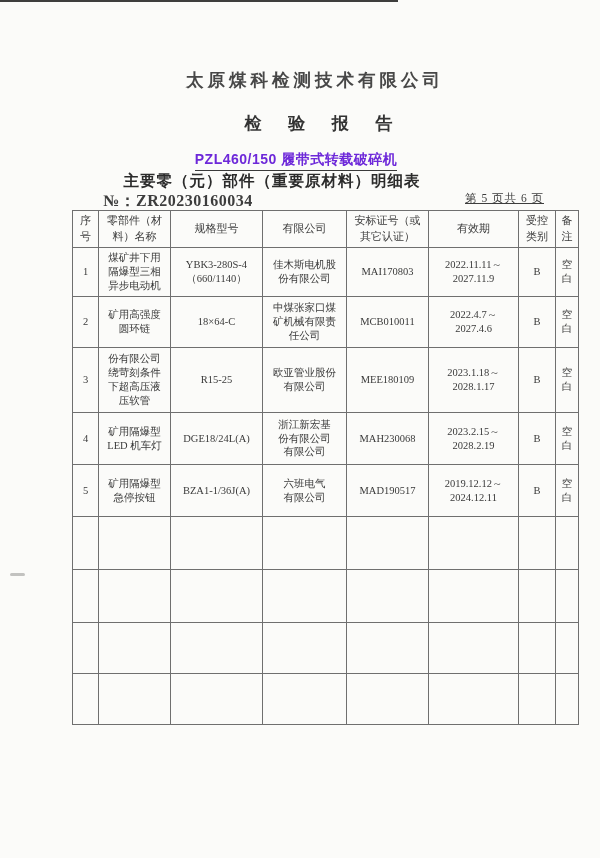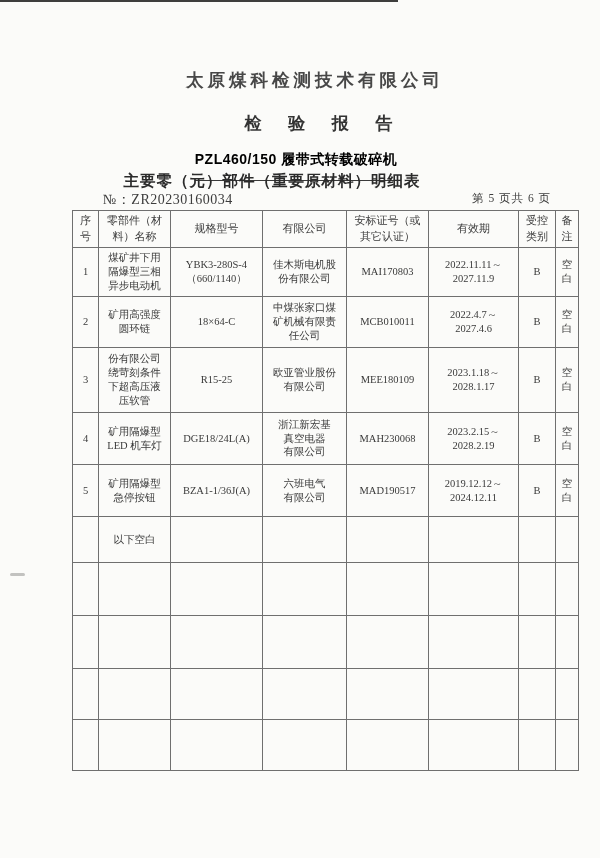--- a/index.html
+++ b/index.html
@@ -36,38 +36,38 @@
     transform:translateX(24px);
   }
   .product-title{
     top:150px;
     transform:translateX(-4px);
   }
   .product-title span{
     display:inline-block;
     font-family:"Liberation Sans","DejaVu Sans",sans-serif;
     font-size:14px;font-weight:bold;letter-spacing:.5px;
-    color:#000000;
+    color:#6d28d9;
     border-bottom:1.5px solid #3a3a3a;
-    padding-bottom:11px;
+    padding-bottom:1px;
   }
   .subtitle{
     top:171px;
     font-family:"Liberation Sans","DejaVu Sans",sans-serif;
     font-size:15.5px;font-weight:bold;letter-spacing:1px;
     color:#2b2b2b;
     transform:translateX(-28px);
   }
   .doc-no{
     position:absolute;top:191px;left:103px;
-    font-size:14px;color:#3d3d3d;letter-spacing:.5px;
+    font-size:16px;color:#3d3d3d;letter-spacing:.5px;font-weight:bold;
   }
   .page-indicator{
-    position:absolute;top:191px;right:49px;
-    font-size:11.5px;color:#3d3d3d;letter-spacing:1px;
+    position:absolute;top:191px;right:56px;
+    font-size:11.5px;color:#3d3d3d;letter-spacing:1px;text-decoration:underline;
   }
   table.parts{
     position:absolute;top:210px;left:72px;
     width:506px;table-layout:fixed;
     border-collapse:collapse;
   }
   table.parts td,table.parts th{
     border:1px solid #6f6f6f;
     font-size:10.5px;font-weight:normal;
     color:#3a3a3a;
@@ -166,51 +166,41 @@
 2028.1.17</td>
     <td>B</td>
     <td class="remark">空白</td>
   </tr>
   <tr class="h52">
     <td>4</td>
     <td>矿用隔爆型
 LED 机车灯</td>
     <td>DGE18/24L(A)</td>
     <td>浙江新宏基
-真空电器
+份有限公司
 有限公司</td>
     <td>MAH230068</td>
     <td>2023.2.15～
 2028.2.19</td>
     <td>B</td>
     <td class="remark">空白</td>
   </tr>
   <tr class="h52">
     <td>5</td>
     <td>矿用隔爆型
 急停按钮</td>
     <td>BZA1-1/36J(A)</td>
     <td>六班电气
 有限公司</td>
     <td>MAD190517</td>
     <td>2019.12.12～
 2024.12.11</td>
     <td>B</td>
     <td class="remark">空白</td>
   </tr>
-  <tr class="h46">
-    <td></td>
-    <td>以下空白</td>
-    <td></td>
-    <td></td>
-    <td></td>
-    <td></td>
-    <td></td>
-    <td></td>
-  </tr>
   <tr class="h53">
     <td></td>
         <td></td>
     <td></td>
         <td></td>
     <td></td>
         <td></td>
     <td></td>
         <td></td>
   </tr>

